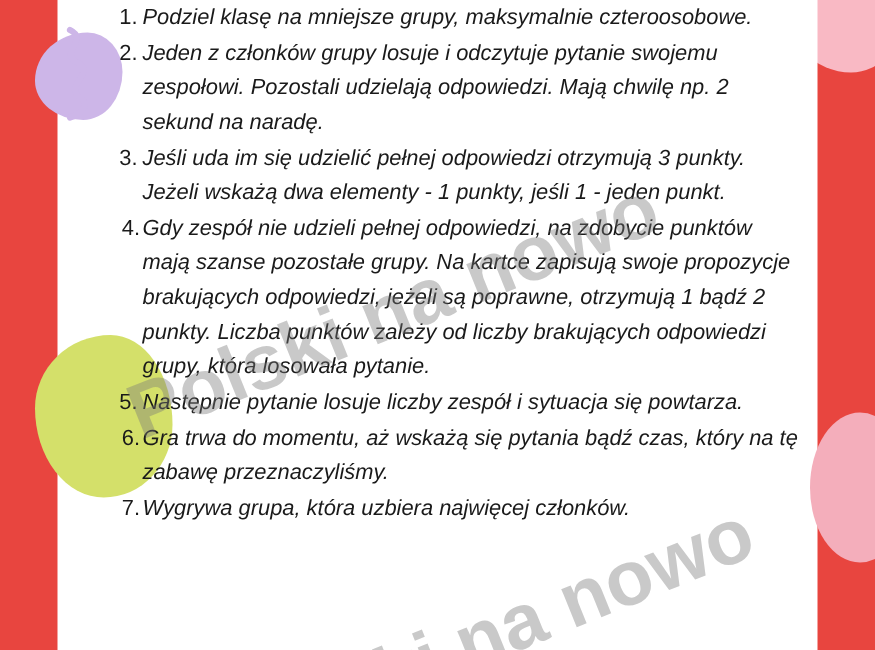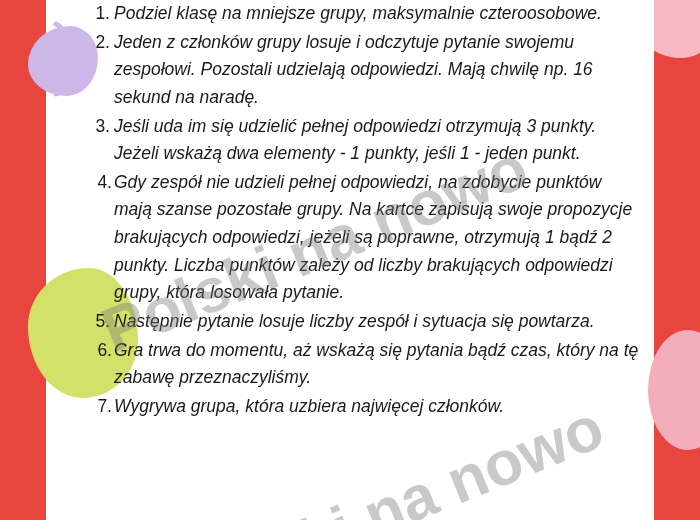--- a/index.html
+++ b/index.html
@@ -217,21 +217,21 @@
   </svg>
 
   <div class="content">
     <ol class="steps">
       <li>
         <span class="num">1.</span>
         <span class="step-text">Podziel klasę na mniejsze grupy, maksymalnie czteroosobowe.</span>
       </li>
       <li>
         <span class="num">2.</span>
-        <span class="step-text">Jeden z członków grupy losuje i odczytuje pytanie swojemu zespołowi. Pozostali udzielają odpowiedzi. Mają chwilę np. 16 sekund na naradę.</span>
+        <span class="step-text">Jeden z członków grupy losuje i odczytuje pytanie swojemu zespołowi. Pozostali udzielają odpowiedzi. Mają chwilę np. 2 sekund na naradę.</span>
       </li>
       <li>
         <span class="num">3.</span>
         <span class="step-text">Jeśli uda im się udzielić pełnej odpowiedzi otrzymują 3 punkty. Jeżeli wskażą dwa elementy - 1 punkty, jeśli 1  - jeden punkt.</span>
       </li>
       <li class="tight">
         <span class="num">4.</span>
         <span class="step-text">Gdy zespół nie udzieli pełnej odpowiedzi, na zdobycie punktów mają szanse pozostałe grupy. Na kartce zapisują swoje propozycje brakujących odpowiedzi, jeżeli są poprawne, otrzymują 1 bądź 2 punkty. Liczba punktów zależy od liczby brakujących odpowiedzi grupy, która losowała pytanie.</span>
       </li>
       <li>

